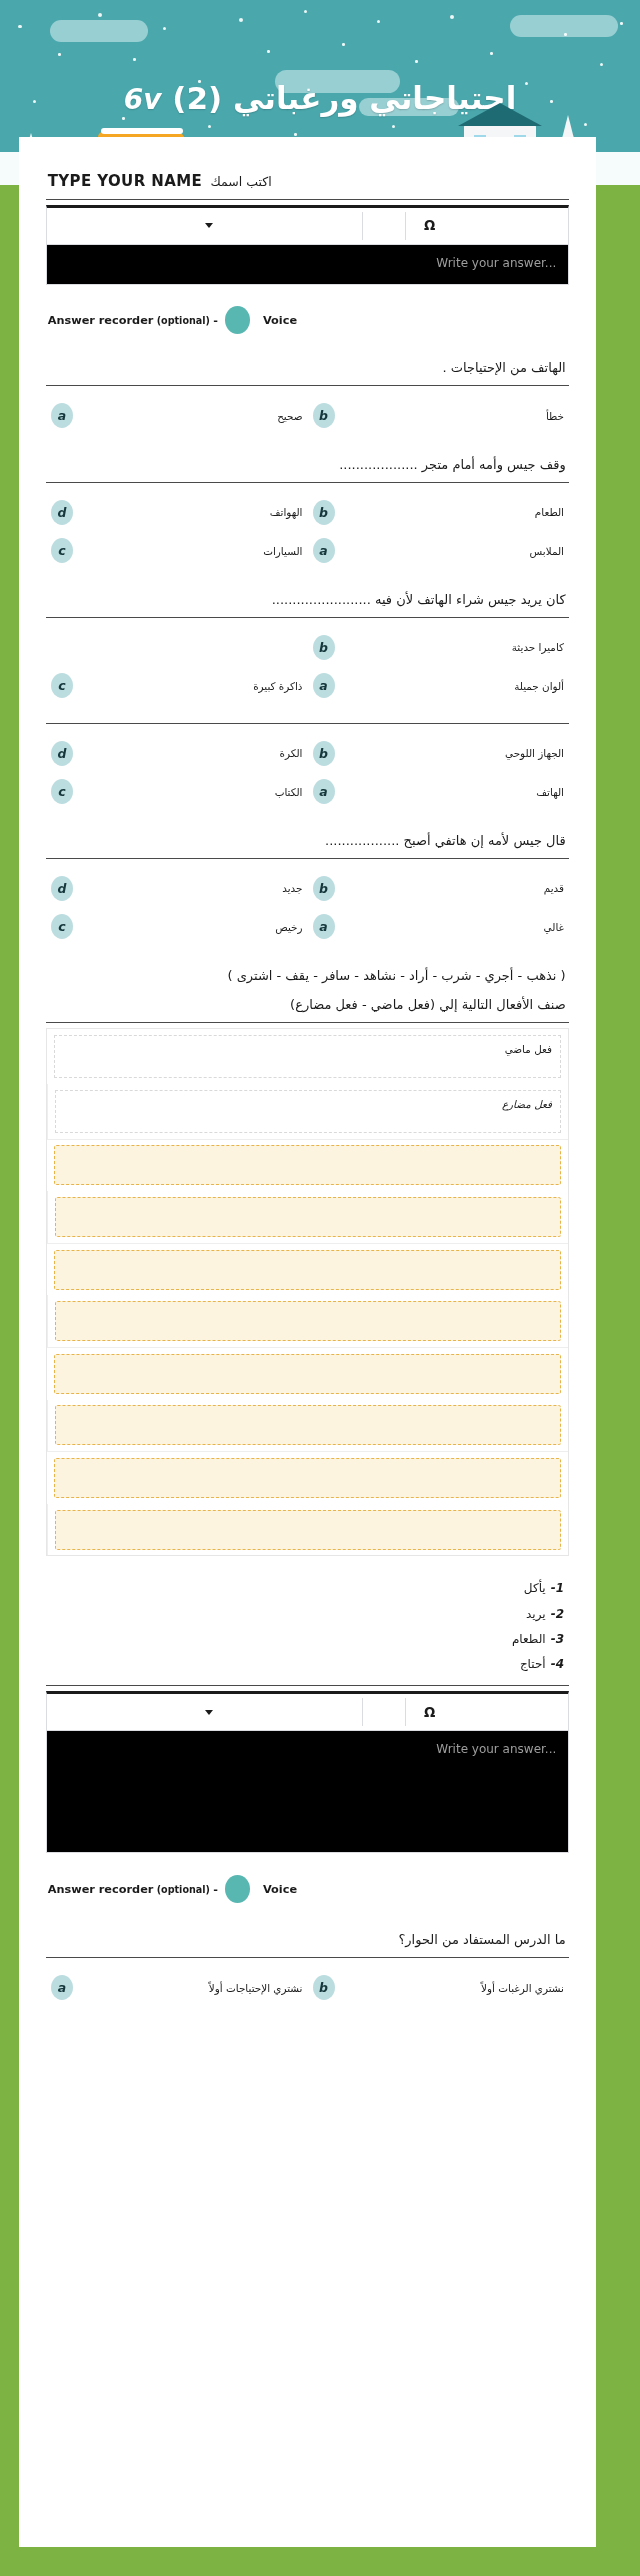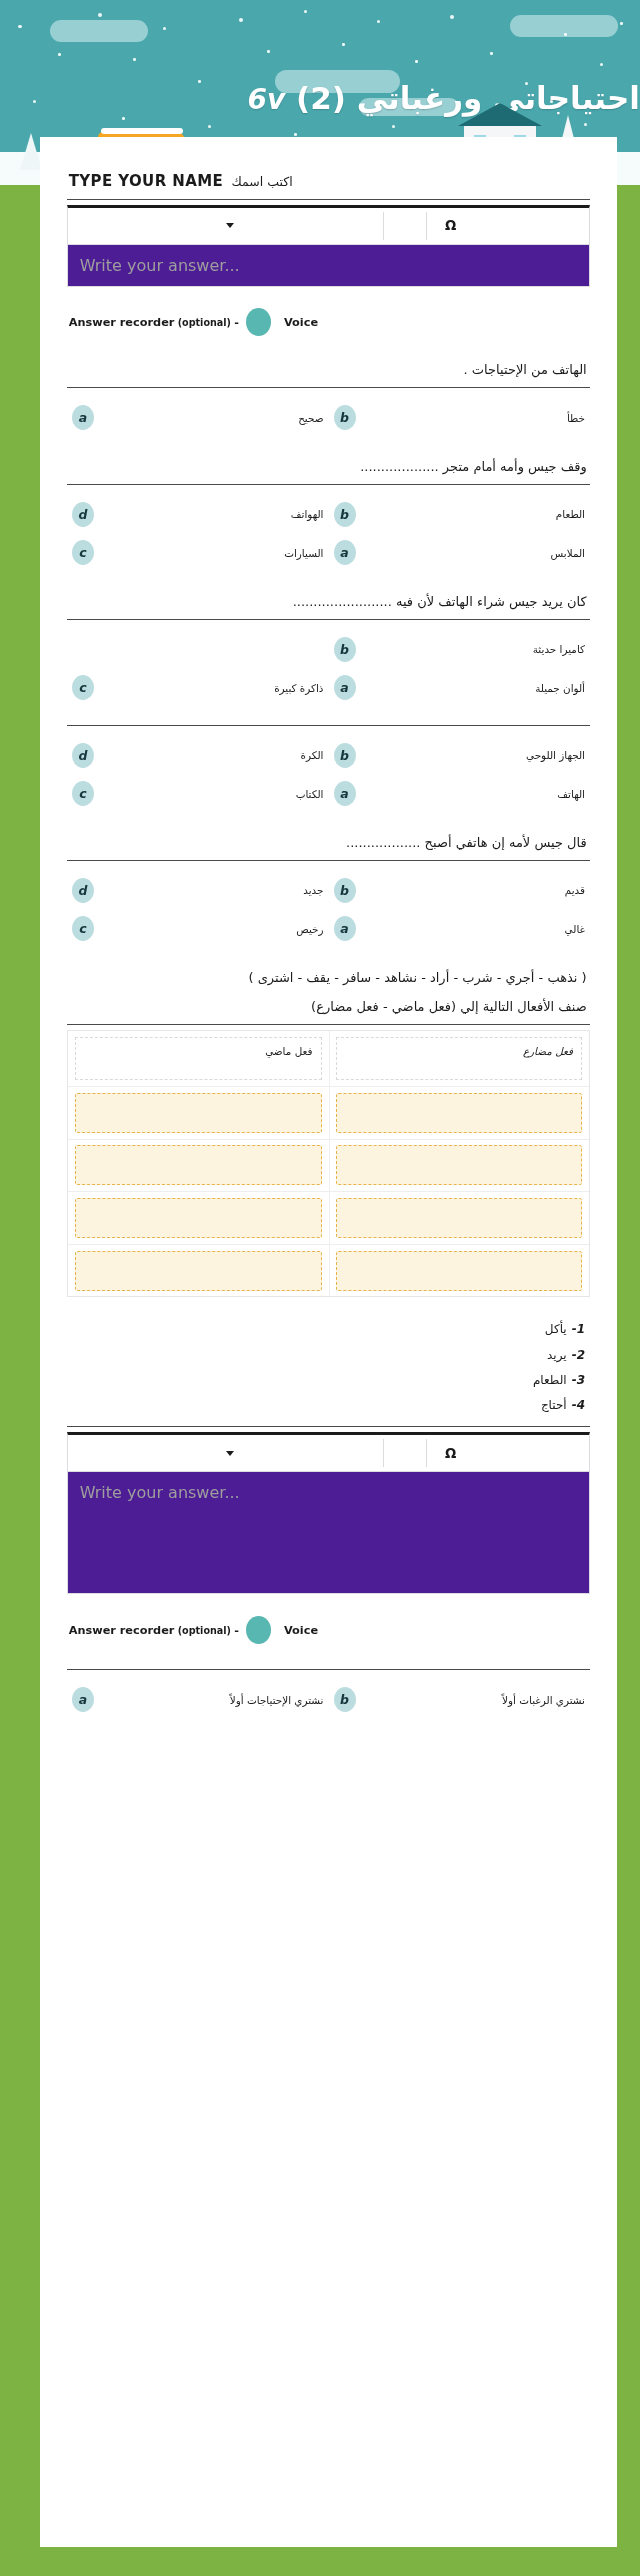--- a/index.html
+++ b/index.html
@@ -38,21 +38,21 @@
     content: "";
     position: absolute;
     background: #a6d6d9;
     border-radius: 50%;
   }
   .banner-title {
     position: absolute;
     top: 80px;
     left: 0;
     width: 640px;
-    text-align: right;
+    text-align: center;
     direction: rtl;
     color: #ffffff;
     font-size: 31px;
     font-weight: bold;
     letter-spacing: 0px;
     text-shadow: 0 0.8px 1.7px rgba(0,0,0,.18);
     white-space: nowrap;
     font-family: "DejaVu Sans", sans-serif;
   }
   .banner-title .lat {
@@ -136,21 +136,21 @@
     width: 18.3px; height: 15px; background: #d94b3f; border-radius: 1.7px;
   }
   .gift::after {
     content:""; position:absolute; left: 7.5px; top: 0; width: 3.3px; height: 15px; background:#ffd76e;
   }
 
   
   .sheet {
     position: absolute;
     top: 137px;
-    left: 40px;
+    left: 19px;
     width: 577px;
     background: #ffffff;
     padding: 32px 27px 22px 27px;
     min-height: 2410px;
   }
 
   
   .q-block { margin-bottom: 3.3px; }
   .q-text {
     direction: rtl;
@@ -213,25 +213,26 @@
     text-align: center;
     font-size: 13.3px;
     font-weight: bold;
     color: #1b1b1b;
   }
   .tb-cell-left { flex: 0 0 315px; display: flex; align-items: center; justify-content: center; height: 40px; }
   .tb-cell-mid  { flex: 0 0 42px; height: 40px; }
   .answer-area {
     border: 0.8px solid #dadce0;
     border-top: none;
-    background: #4c1d95;
+    background: #000000;
     padding: 11px 11.7px;
     color: #9e9e9e;
-    font-size: 16px;
+    font-size: 12px;
     min-height: 40px;
+    text-align: right;
   }
   .answer-area.tall { min-height: 122px; }
 
   
   .recorder-row {
     display: flex;
     align-items: center;
     gap: 0;
     padding: 6.7px 1.7px 22px 1.7px;
     font-size: 11.3px;
@@ -292,20 +293,21 @@
   
   .sort-table {
     border: 0.8px solid #e6e6e6;
     margin: 5px 0 18.3px 0;
     padding: 0;
     background: #fff;
   }
   .sort-row {
     display: flex;
     border-bottom: 0.8px solid #eee;
+    flex-direction: column;
   }
   .sort-row:last-child { border-bottom: none; }
   .sort-cell {
     flex: 1 1 50%;
     padding: 5.8px 6.7px;
   }
   .sort-cell + .sort-cell { border-left: 0.8px solid #eee; font-style: italic; }
   .head-box {
     border: 0.8px dashed #d9d9d9;
     background: #fff;
@@ -629,20 +631,21 @@
       <div class="recorder-row">
         <span>Answer recorder</span>
         <span class="opt">(optional)</span>
         <span class="dash">-</span>
         <span class="rec-btn"></span>
         <span>Voice</span>
       </div>
     </div>
 
     <div class="q-block">
+      <div class="q-text">ما الدرس المستفاد من الحوار؟</div>
       <hr class="q-rule">
       <div class="options">
         <div class="opt-item col-left">
           <span class="bullet">a</span>
           <span class="opt-label">نشتري الإحتياجات أولاً</span>
         </div>
         <div class="opt-item col-right">
           <span class="bullet">b</span>
           <span class="opt-label">نشتري الرغبات أولاً</span>
         </div>

